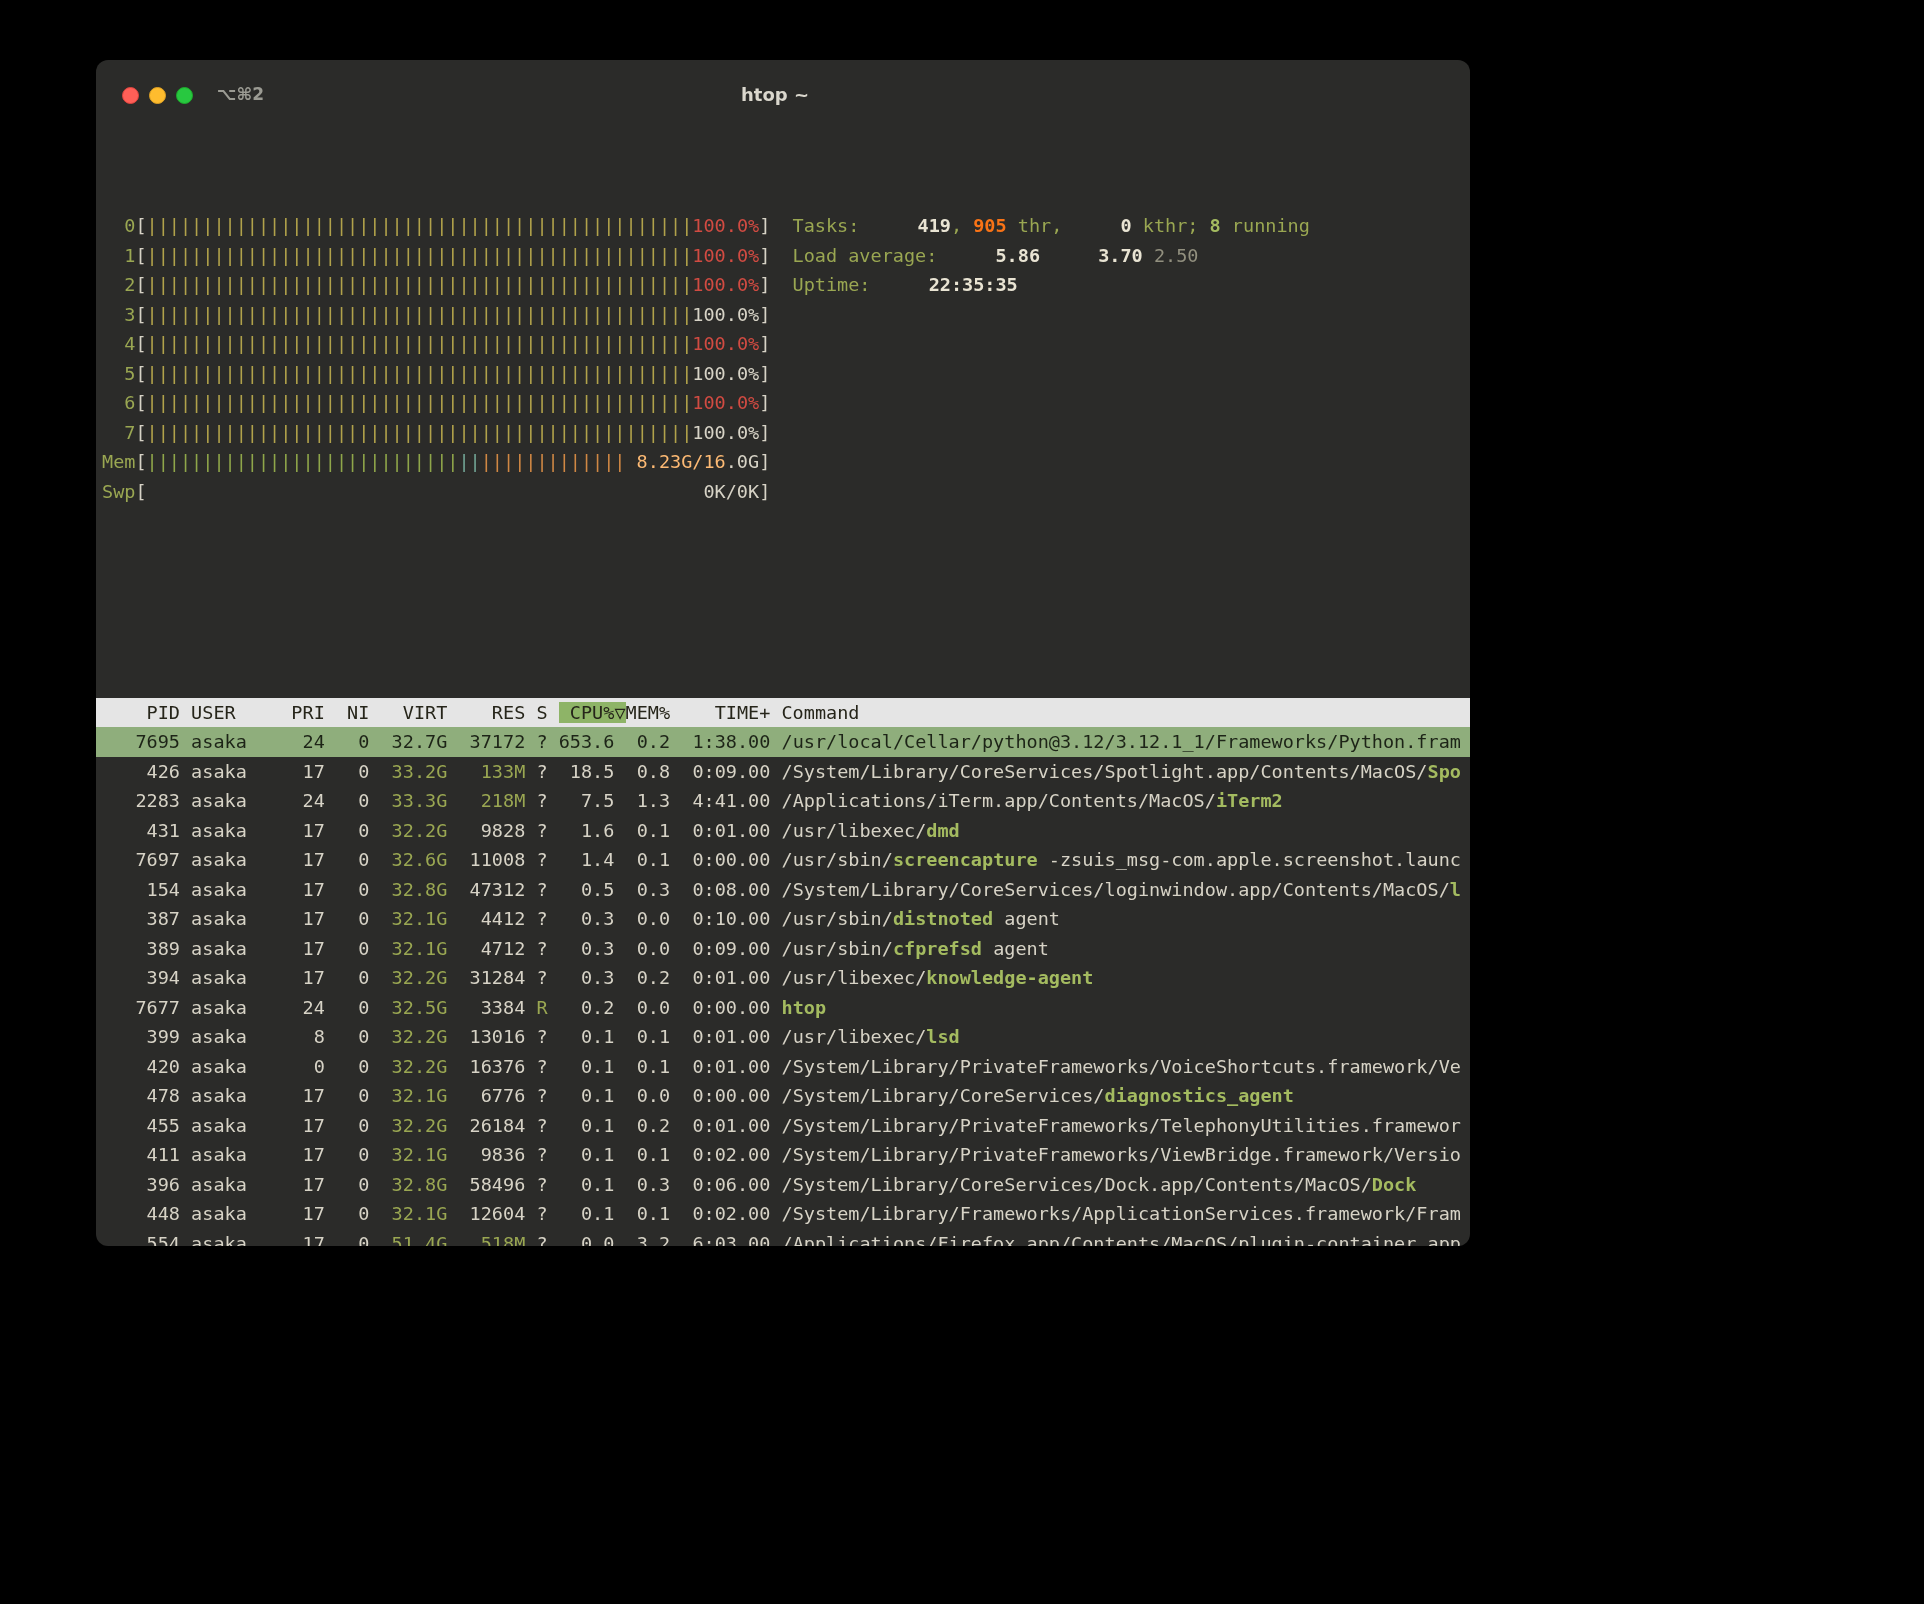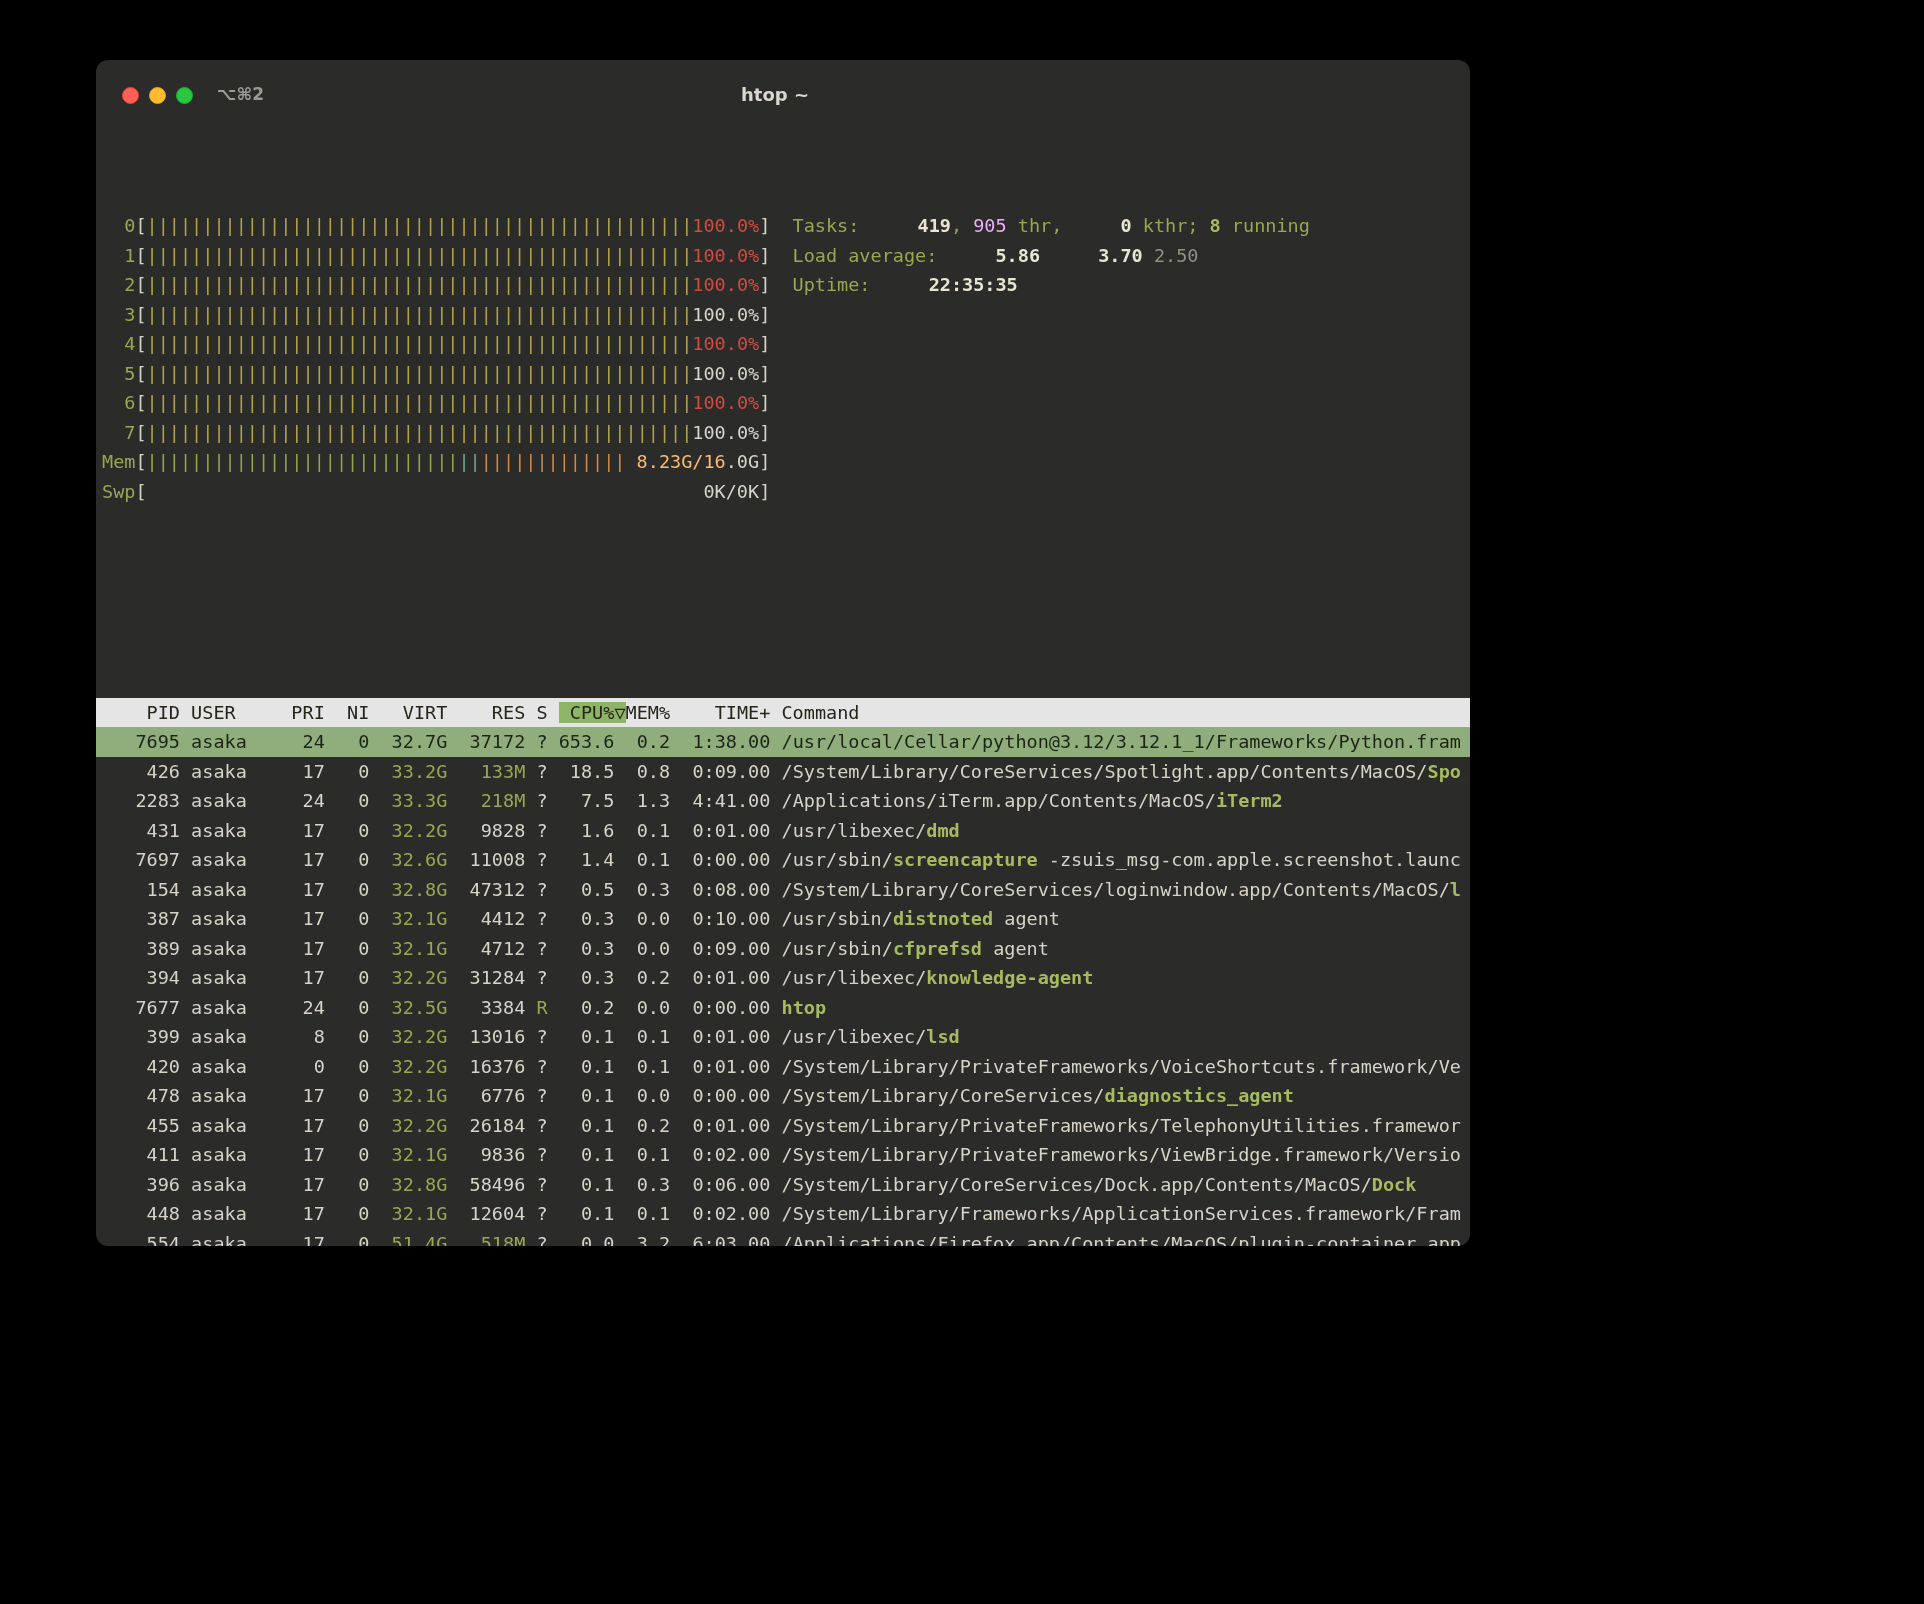--- a/index.html
+++ b/index.html
@@ -23,21 +23,21 @@
   .mlabel{color:#9aa752;}
   .minner{display:inline-flex;width:55ch;vertical-align:bottom;}
   .minner .right{margin-left:auto;}
   .info{margin-left:2ch;}
   .c-fg{color:#d7d3c6;}
   .c-dim{color:#92907f;}
   .c-green{color:#9aa752;text-align:right;}
   .c-gbold{color:#a4bb60;font-weight:bold;}
   .c-bold{color:#e9e4d3;font-weight:bold;margin-left:47px;}
   .c-yellow{color:#fdba74;}
-  .c-ybold{color:#f0abfc;font-weight:normal;}
+  .c-ybold{color:#f97316;font-weight:bold;}
   .c-red{color:#d14b42;}
   .c-bar{color:#b1a24b;}
   .mb-green{color:#8fa64a;}
   .mb-cyan{color:#72a596;}
   .mb-orange{color:#d08844;}
   .hdr{background:#e5e5e5;margin-top:44px;}
   .hdr span{color:#26251a;}
   .hdr .sort{background:#8eb467;}
   .sel{background:#8fae7c;}
   .sel span{color:#1d2417 !important;font-weight:normal !important;}

